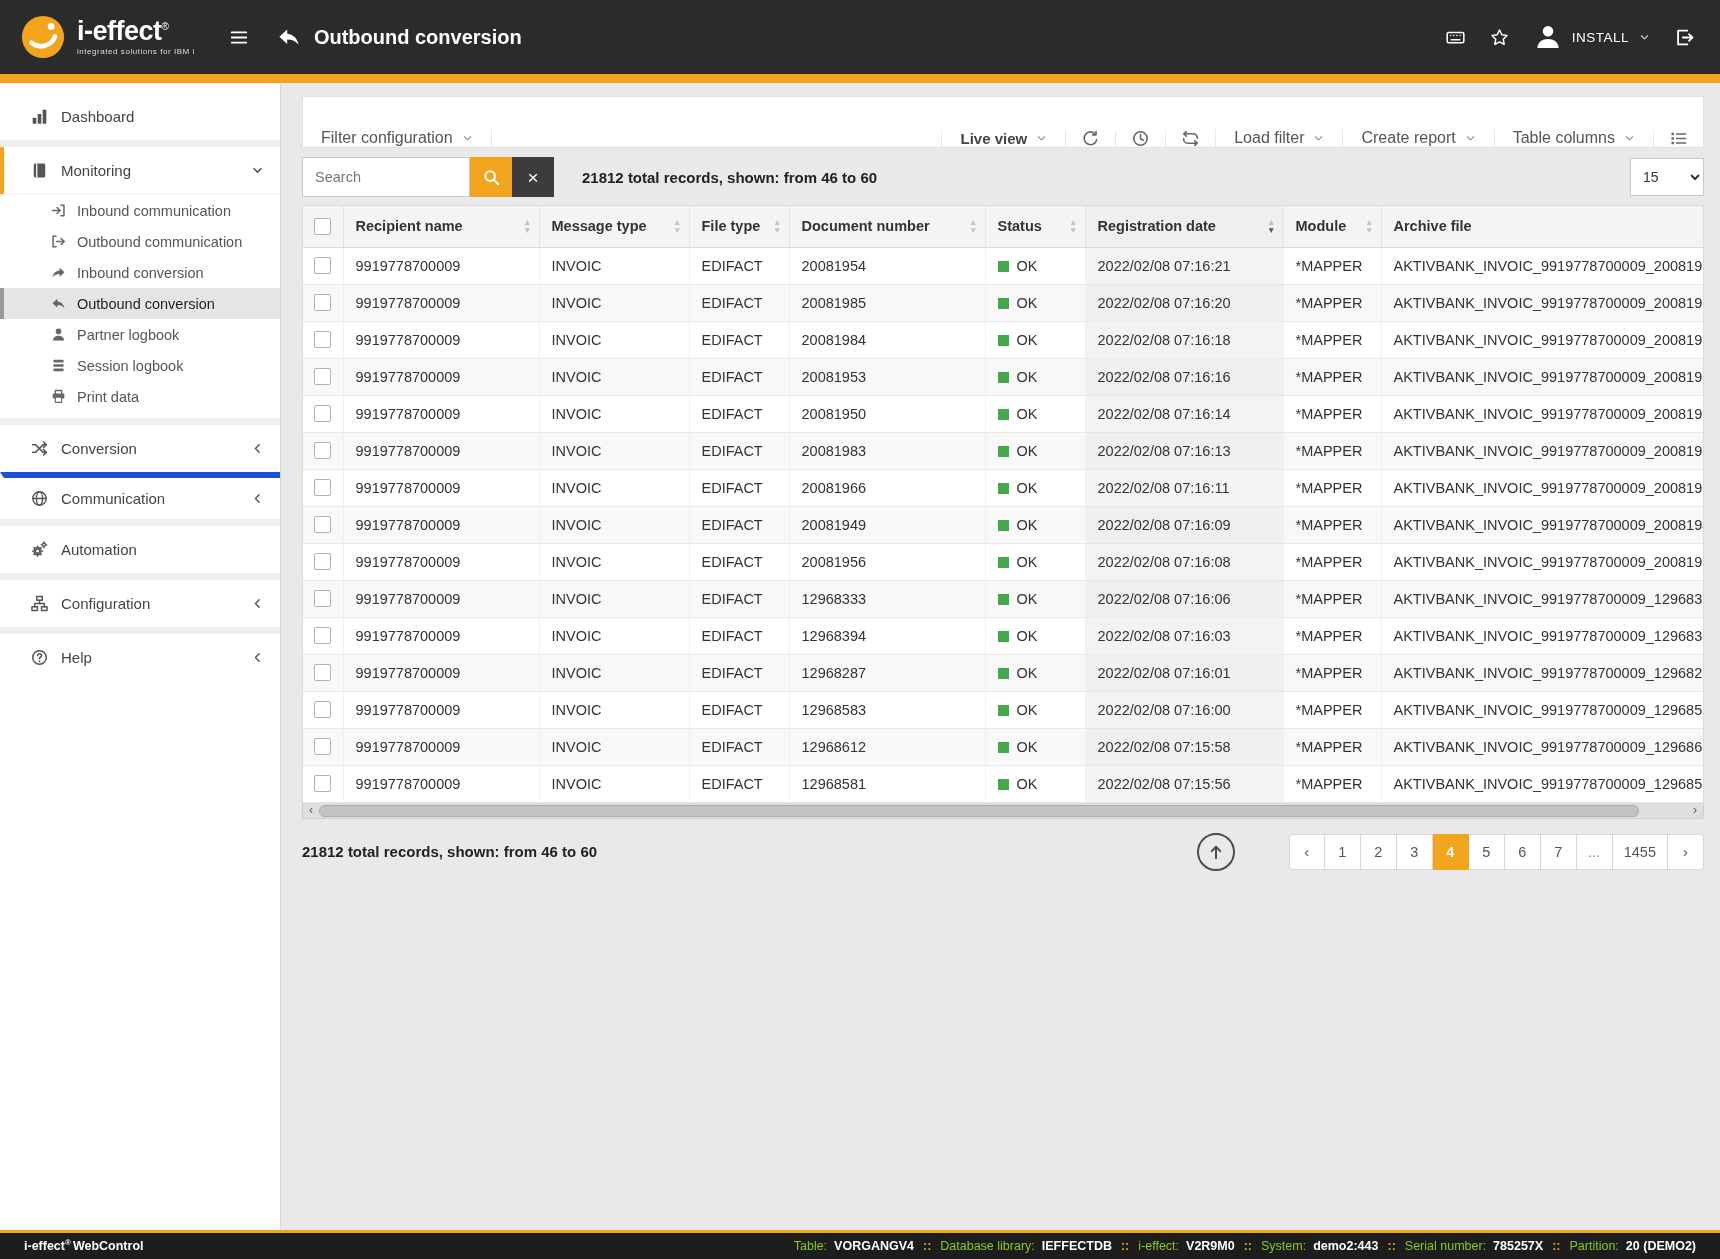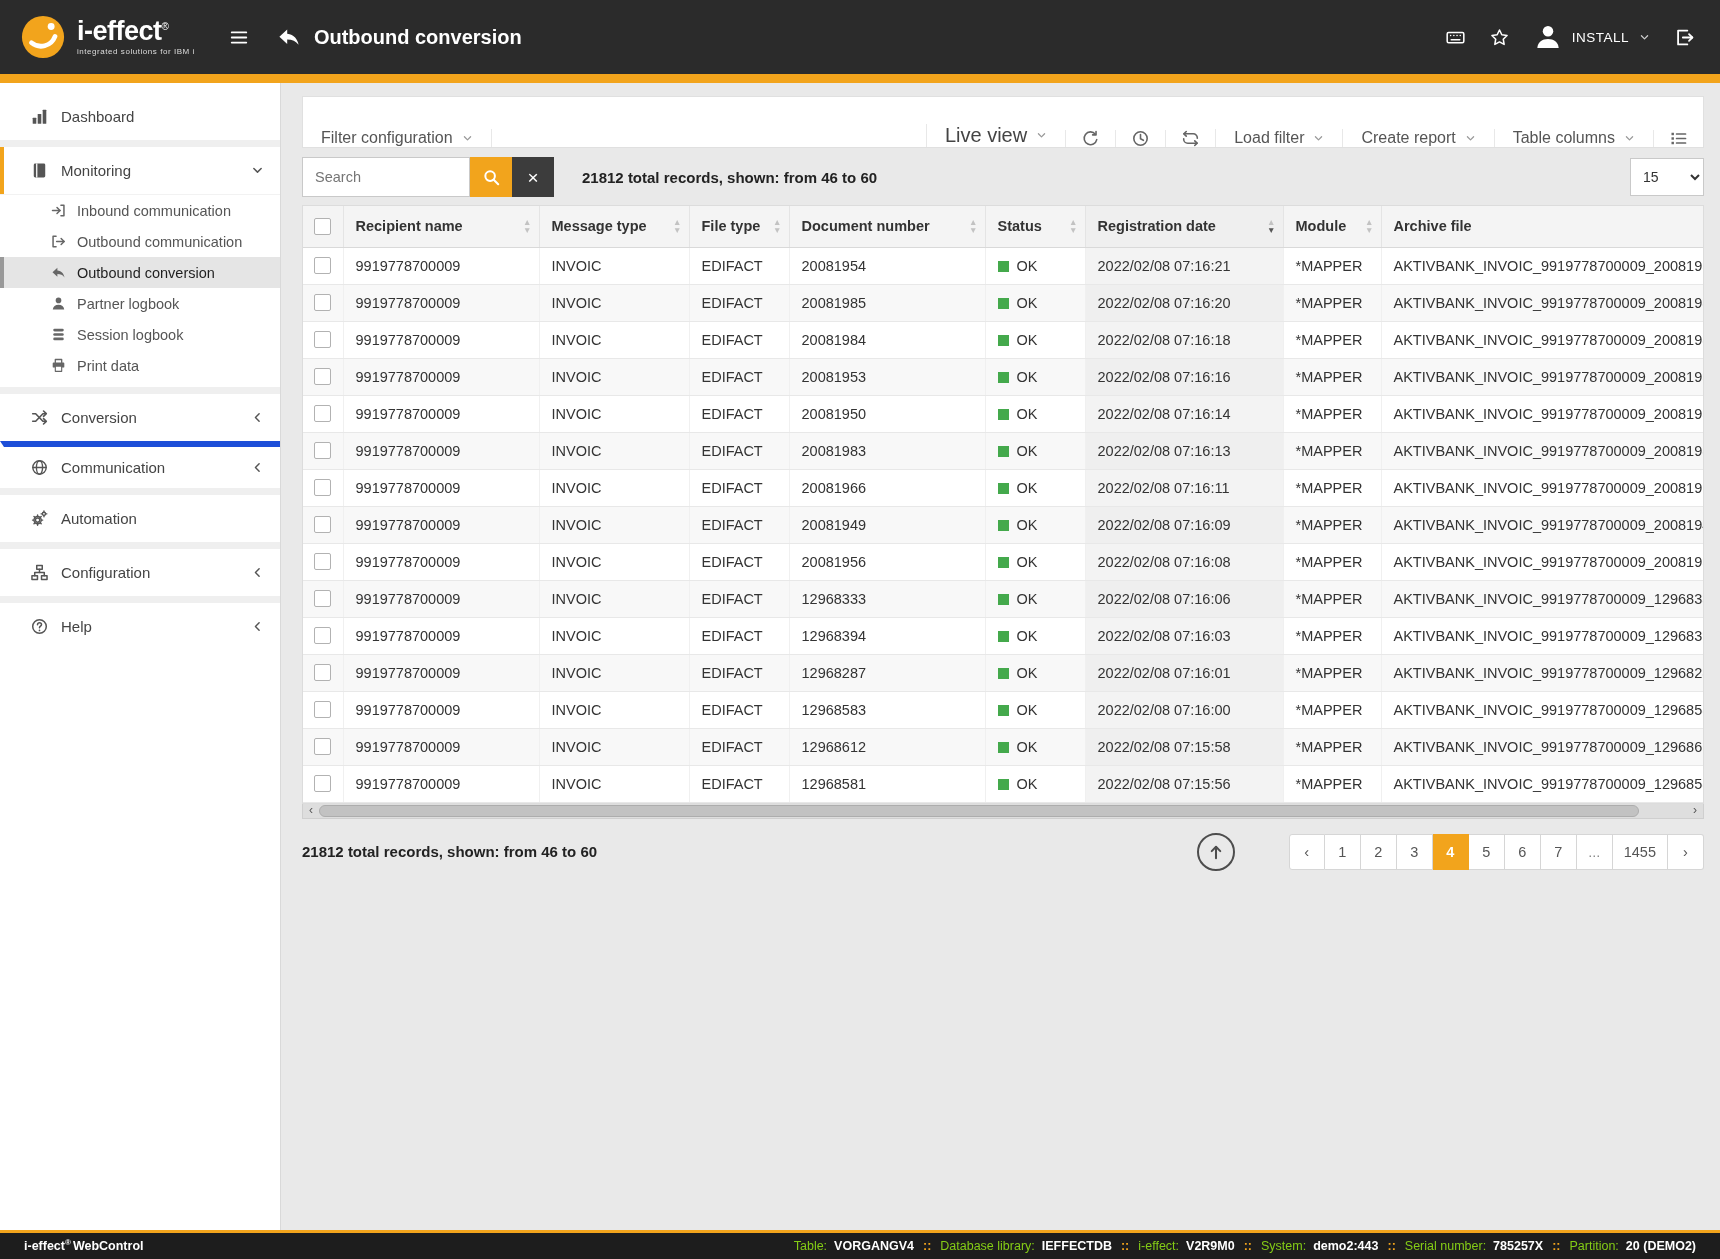--- a/index.html
+++ b/index.html
@@ -54,21 +54,21 @@
   .nav-chev{margin-left:auto;color:#a8a8a8;width:13px !important;height:13px !important;}
   .nav-children{padding-bottom:6px;border-top:1px solid #f2f2f2;}
   .nav-child{display:flex;align-items:center;gap:11px;height:31px;padding:0 14px 0 47px;font-size:14.5px;color:#555;cursor:pointer;border-left:4px solid transparent;}
   .nav-child .icon{width:15px;height:15px;color:#666;}
   .nav-child.active{background:#e5e5e5;border-left-color:#999;color:#1f1f1f;}
 
   
   .toolbar{height:52px;background:#fff;border:1px solid #e0e0e0;display:flex;align-items:flex-end;flex:none;}
   .tb-btn{display:flex;align-items:center;gap:9px;padding:0 18px;font-size:16px;color:#555;border-left:1px solid #e8e8e8;cursor:pointer;white-space:nowrap;}
   .tb-btn.first{border-left:none;border-right:1px solid #e8e8e8;}
-  .tb-btn.emph{font-weight:normal;color:#444;font-size:20px;margin-top:12px;}
+  .tb-btn.emph{font-weight:bold;color:#444;font-size:15px;margin-top:12px;}
   .tb-btn.icon-only{padding:0 16px;}
   .tb-btn .icon{width:17px;height:17px;color:#666;}
   .tb-btn .chev-s{color:#999;}
   .tb-spacer{flex:1;}
 
   
   .search-row{display:flex;align-items:center;margin-top:9px;flex:none;}
   .search-input{width:168px;height:40px;border:1px solid #c9c9c9;padding:0 12px;font-size:14.5px;color:#8b5cf6;background:#fff;outline:none;font-family:inherit;}
   .search-btn{width:42px;height:40px;background:var(--accent);border:none;color:#fff;cursor:pointer;display:inline-flex;align-items:center;justify-content:center;}
   .search-btn .icon{width:17px;height:17px;}
@@ -242,20 +242,28 @@
           <div class="nav-child">
             <span class="icon">
               <svg viewBox="0 0 16 16" fill="none" stroke="currentColor" stroke-linecap="round" stroke-linejoin="round" stroke-width="1.6">
                 <path d="M5.4 2.4H2.2v11.2h3.2"></path>
                 <line x1="6" y1="8" x2="14" y2="8"></line>
                 <polyline points="10.8,4.8 14,8 10.8,11.2"></polyline>
               </svg>
             </span>
             <span class="nav-label">Outbound communication</span>
           </div>
+          <div class="nav-child">
+            <span class="icon">
+              <svg viewBox="0 0 16 16">
+                <path d="M9.2 5.9V3l5.2 4.8-5.2 4.8V9.7c-3.4 0-5.8 1.1-7.6 3.5.7-3.5 2.9-6.8 7.6-7.3z" fill="currentColor"></path>
+              </svg>
+            </span>
+            <span class="nav-label">Inbound conversion</span>
+          </div>
           <div class="nav-child active">
             <span class="icon">
               <svg viewBox="0 0 16 16">
                 <path d="M6.8 5.9V3L1.6 7.8l5.2 4.8V9.7c3.4 0 5.8 1.1 7.6 3.5-.7-3.5-2.9-6.8-7.6-7.3z" fill="currentColor"></path>
               </svg>
             </span>
             <span class="nav-label">Outbound conversion</span>
           </div>
           <div class="nav-child">
             <span class="icon">

